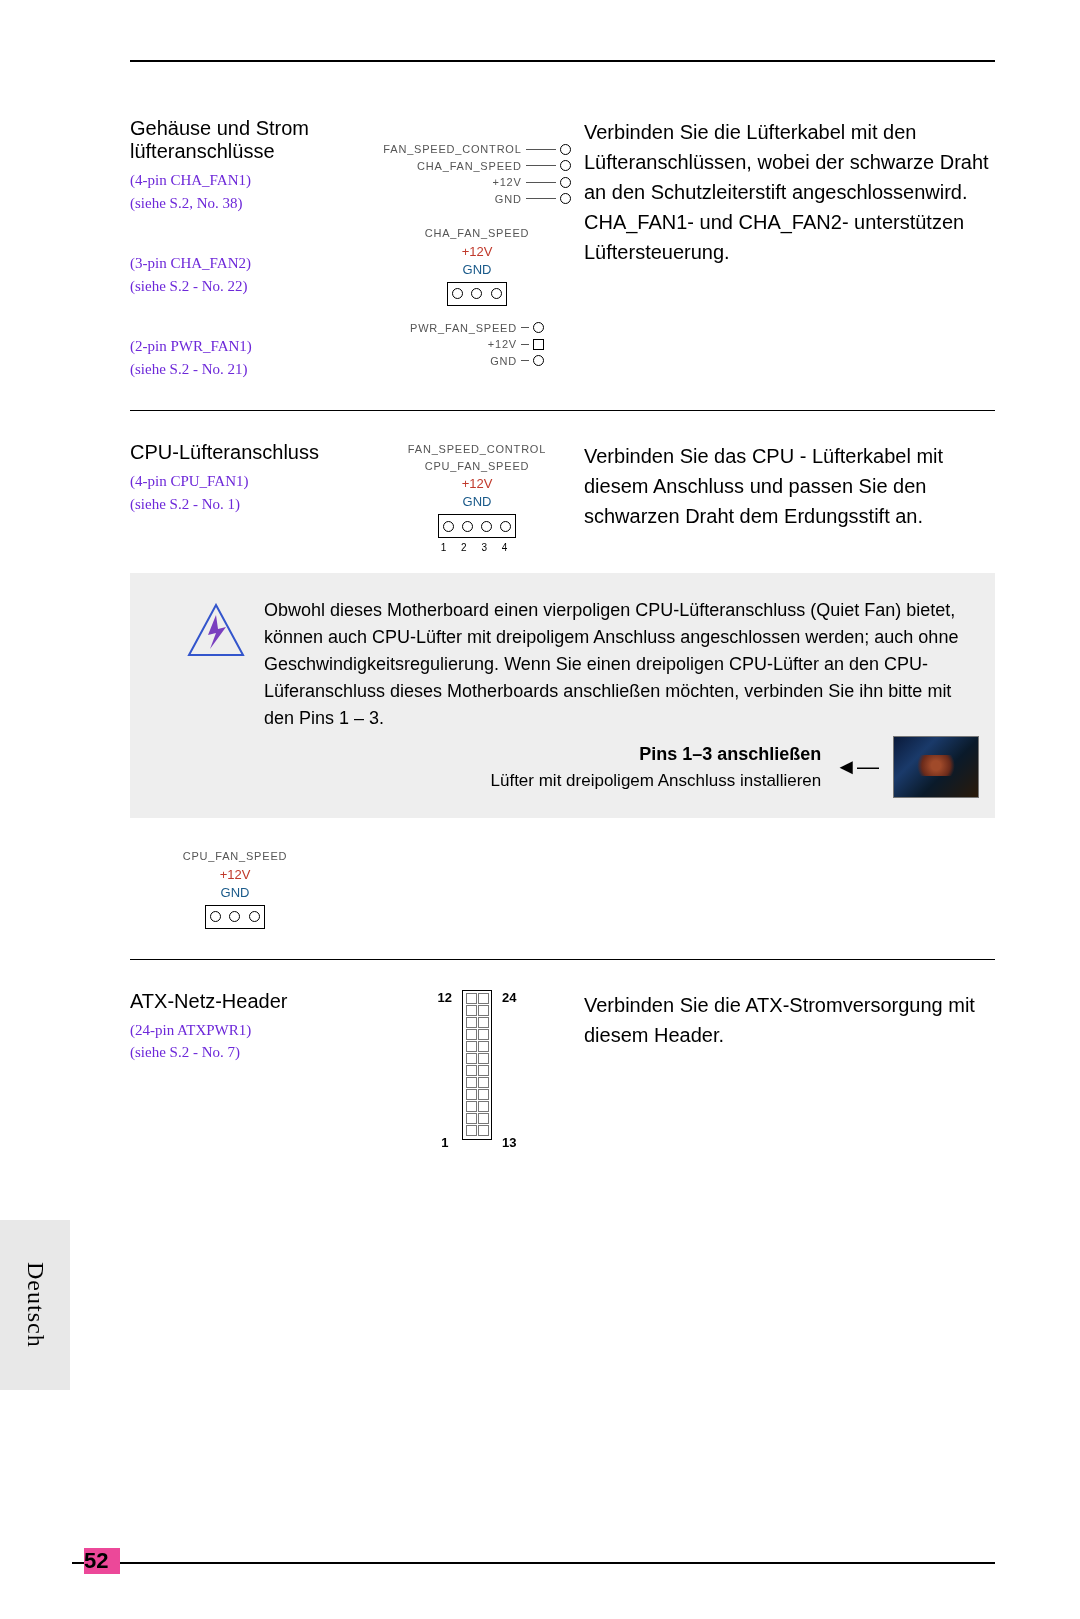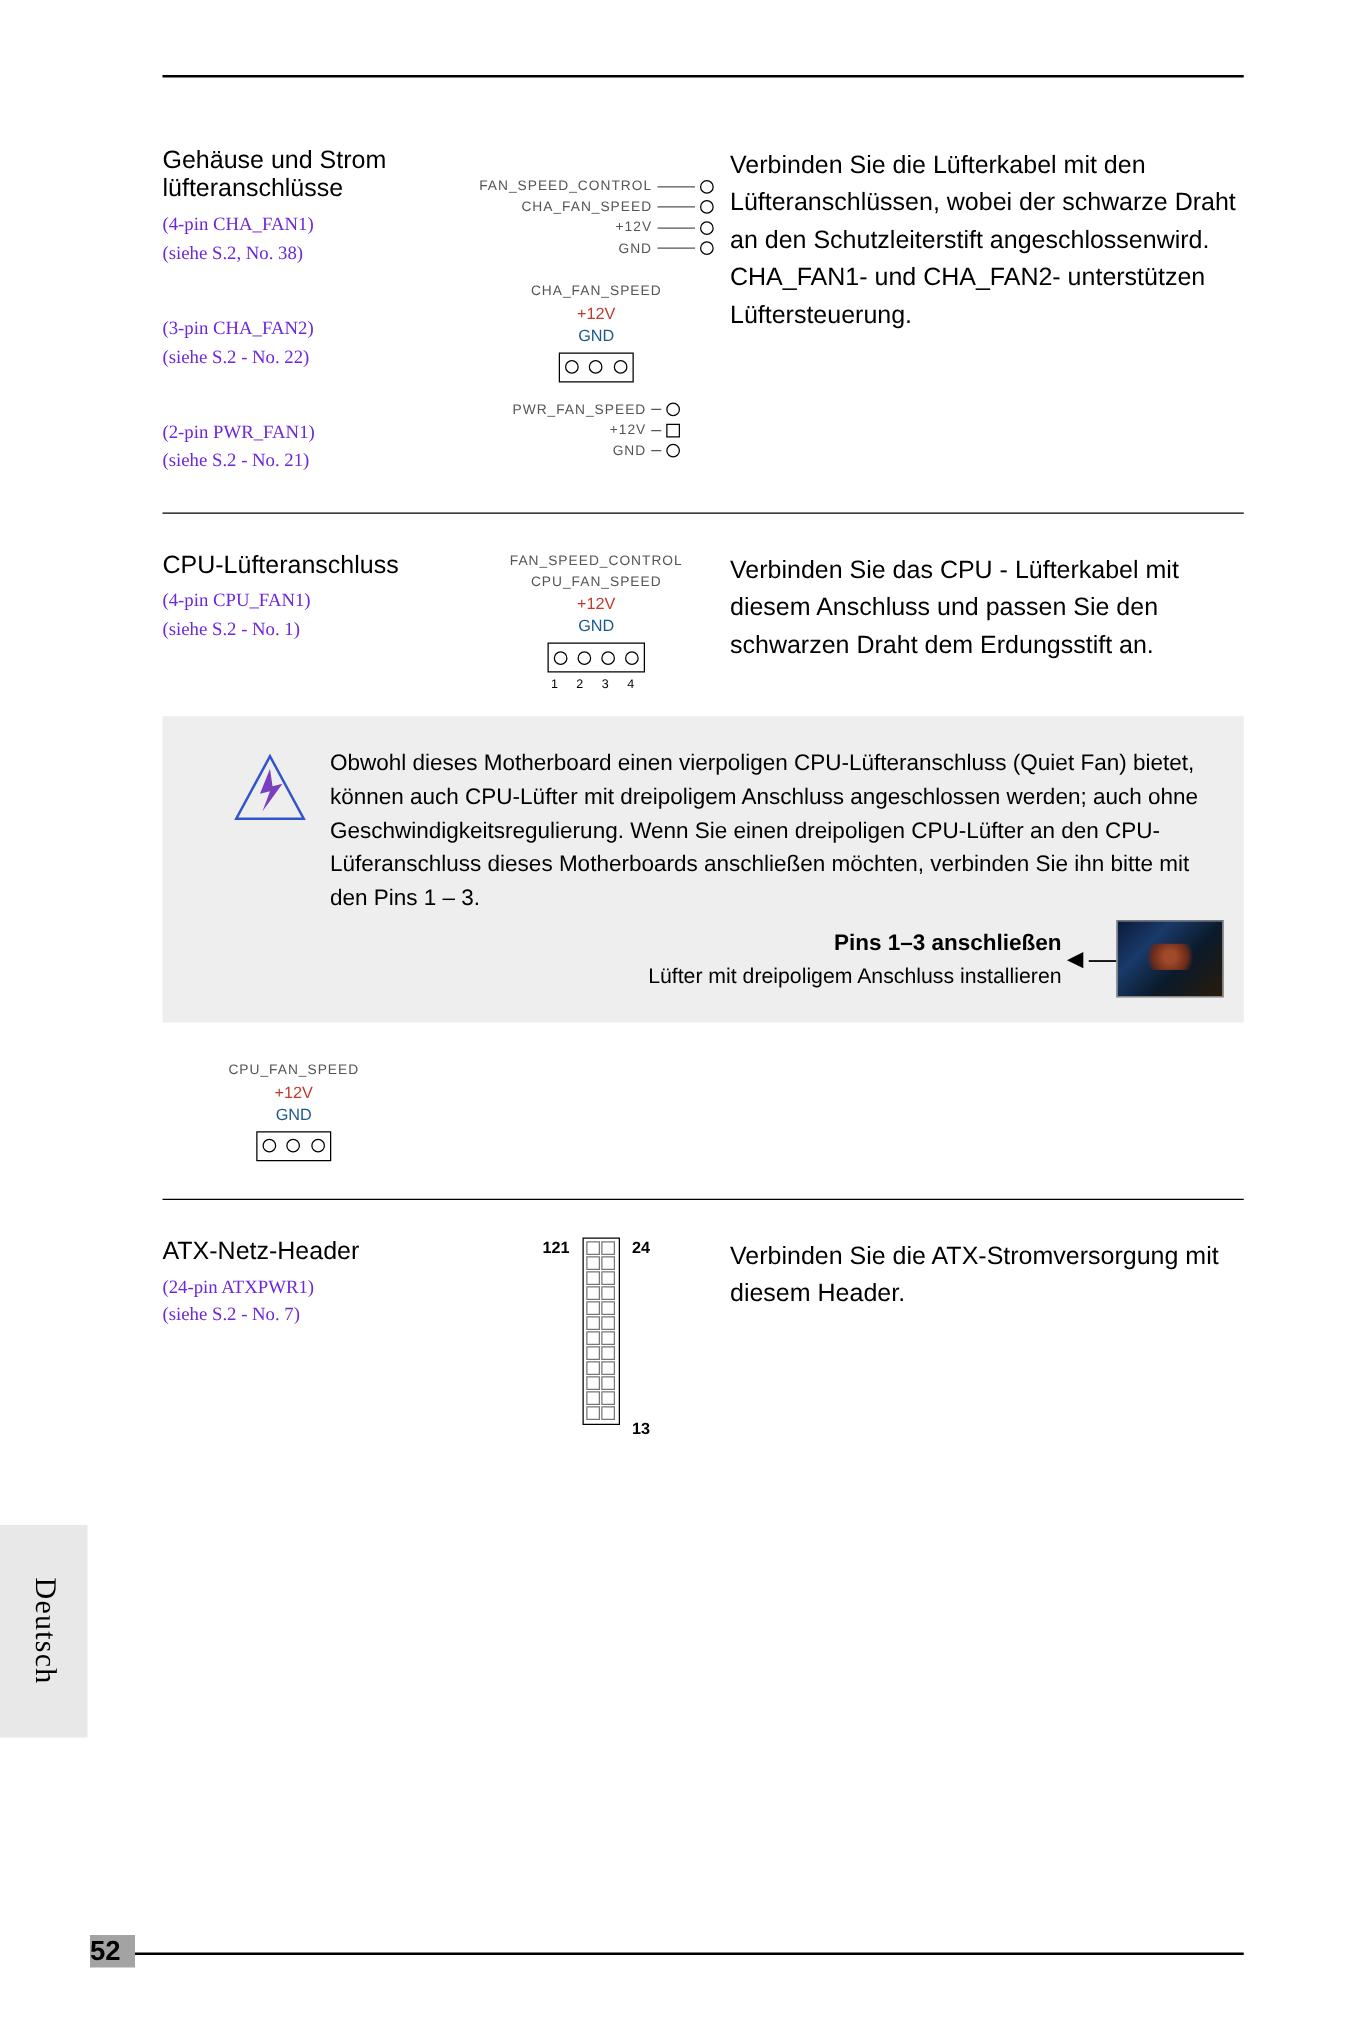--- a/index.html
+++ b/index.html
@@ -145,21 +145,21 @@
     writing-mode:vertical-rl;
     font-size:24px;
     font-family:"Times New Roman",serif;
     letter-spacing:1px;
   }
   .footer{
     position:absolute;left:72px;right:85px;bottom:55px;
   }
   .footer-line{border-top:2px solid #000;}
   .page-num{
-    font-size:22px;font-weight:700;position:absolute;left:0;top:-14px;background:#a3a3a3;padding-right:12px;
+    font-size:22px;font-weight:700;position:absolute;left:12px;top:-14px;background:#ec4899;padding-right:12px;
   }
   .footer-title{
     text-align:center;color:#999;font-size:20px;font-weight:700;margin-top:12px;letter-spacing:0.5px;
   }
   .atx-conn{
     display:inline-block;
     border:1px solid #000;
     padding:2px;
     margin:0 6px;
   }
@@ -279,21 +279,21 @@
     </div>
   </div>
 
   <div class="note-box">
     <svg class="warn-icon" viewBox="0 0 60 55">
       <polygon points="30,2 57,52 3,52" fill="none" stroke="#3355cc" stroke-width="2"></polygon>
       <polygon points="30,12 22,32 30,30 24,46 40,24 32,26" fill="#7a3fbf"></polygon>
     </svg>
     <div style="flex:1">
       <div class="note-text">Obwohl dieses Motherboard einen vierpoligen CPU-Lüfteranschluss (Quiet Fan) bietet, können auch CPU-Lüfter mit dreipoligem Anschluss angeschlossen werden; auch ohne Geschwindigkeitsregulierung. Wenn Sie einen dreipoligen CPU-Lüfter an den CPU-Lüferanschluss dieses Motherboards anschließen möchten, verbinden Sie ihn bitte mit den Pins 1 – 3.</div>
-      <div style="display:flex;align-items:center;justify-content:flex-end;margin-top:4px;">
+      <div style="display:flex;align-items:center;justify-content:flex-end;gap:14px;margin-top:4px;">
         <div style="text-align:right">
           <div class="bold" style="font-size:18px">Pins 1–3 anschließen</div>
           <div class="note-sub">Lüfter mit dreipoligem Anschluss installieren</div>
         </div>
         <span class="arrow-left">◄—</span>
         <span class="photo"></span>
       </div>
     </div>
   </div>
 
@@ -316,21 +316,21 @@
   <div class="sep"></div>
 
   <div class="row">
     <div class="col-left">
       <div class="h">ATX-Netz-Header</div>
       <div class="sub">(24-pin  ATXPWR1)</div>
       <div class="sub">(siehe S.2 - No. 7)</div>
     </div>
     <div class="col-mid">
       <div class="atx-wrap">
-        <div style="display:flex;flex-direction:row;justify-content:flex-start;height:160px;padding:0 4px;">
+        <div style="display:flex;flex-direction:column;justify-content:space-between;height:160px;padding:0 4px;">
           <span>12</span>
           <span>1</span>
         </div>
         <div class="atx-conn">
           <div class="atx-col" id="atxcol">
               <div class="atx-row">
                 <div class="atx-cell"></div>
                 <div class="atx-cell"></div>
               </div>
               <div class="atx-row">

